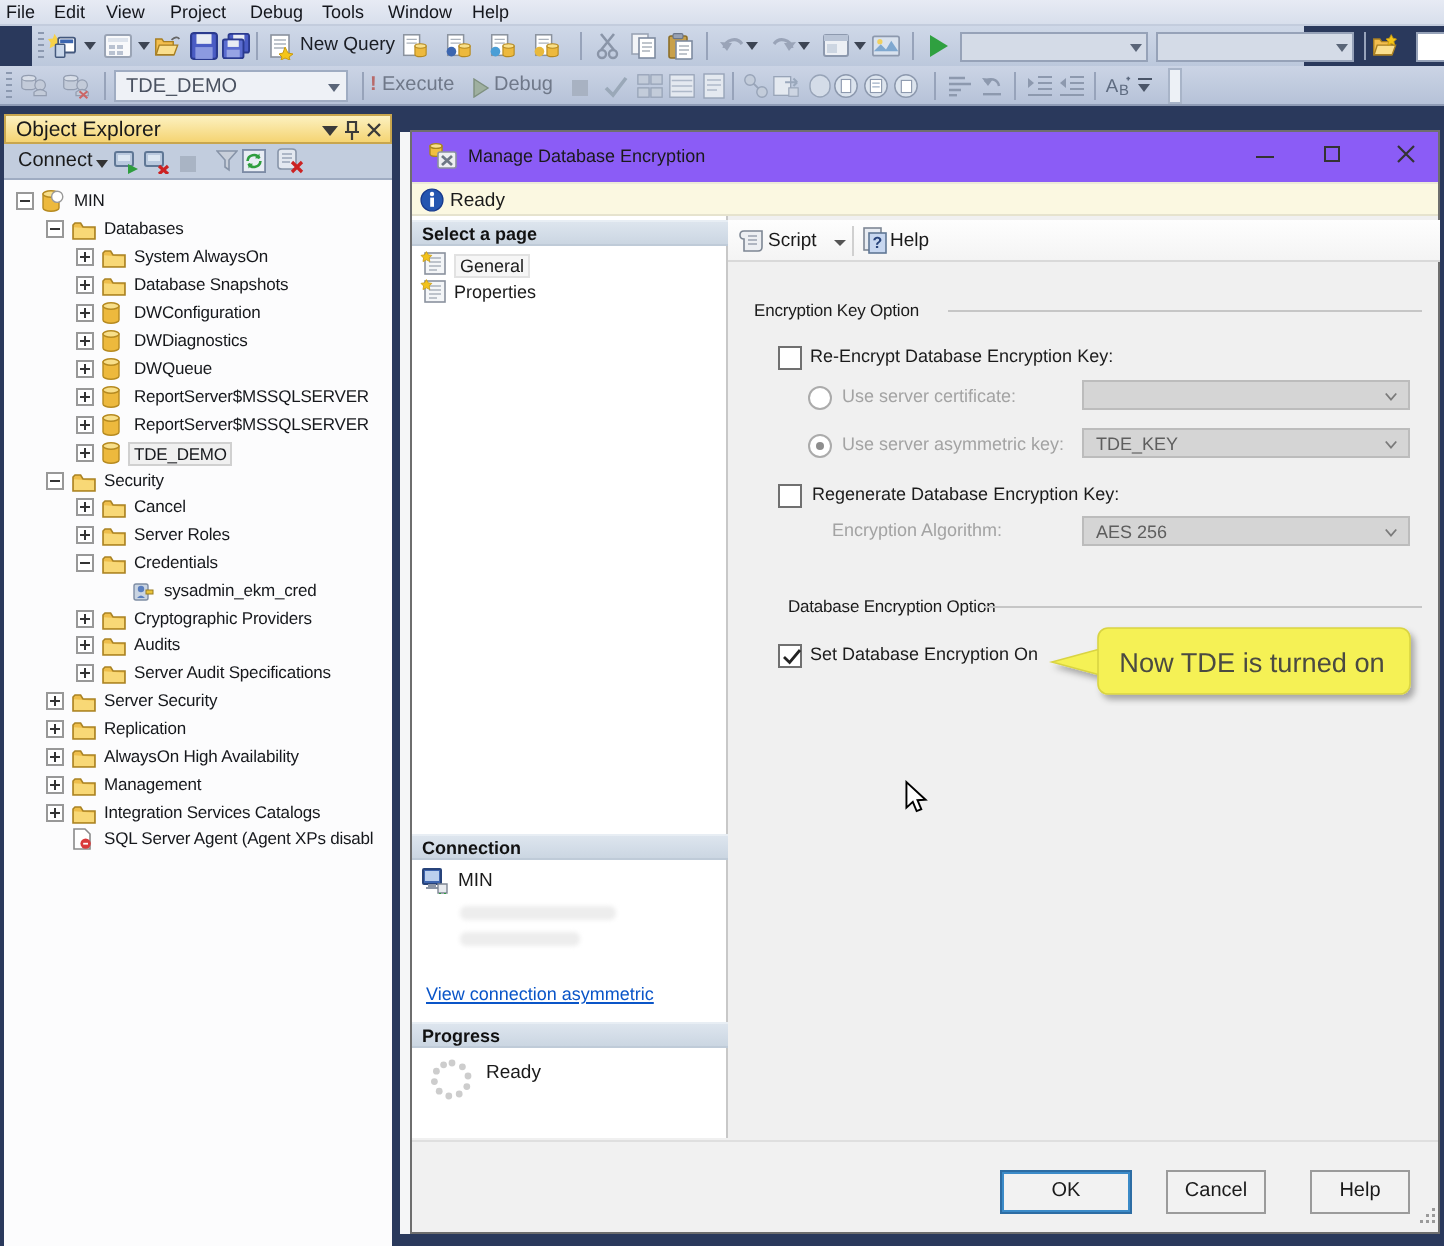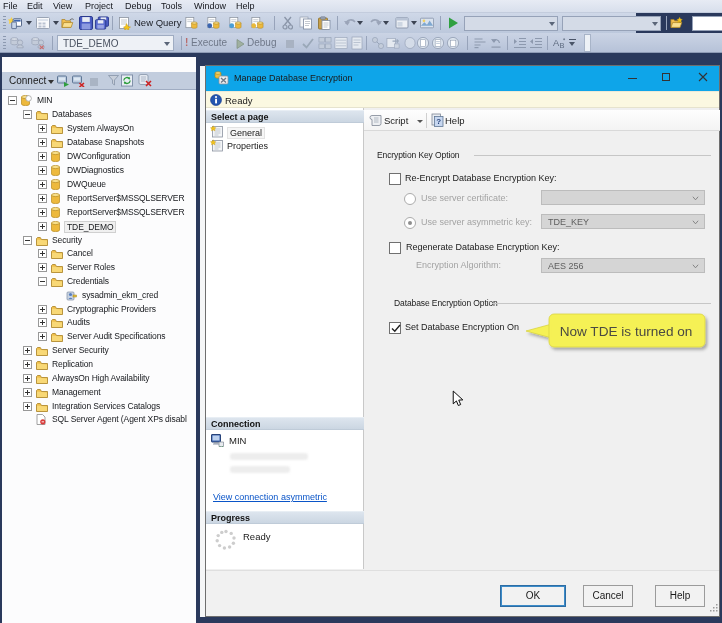--- a/index.html
+++ b/index.html
@@ -3,41 +3,41 @@
 <meta charset="utf-8">
 <style>
 *{margin:0;padding:0;box-sizing:border-box}
 html,body{width:722px;height:623px;overflow:hidden}
 body{font-family:"Liberation Sans",sans-serif;background:#2A395C;position:relative}
 .abs{position:absolute}
 #screen{position:absolute;left:0;top:0;width:722px;height:623px;background:#2A395C}
 
 #menubar{position:absolute;left:0;top:0;width:722px;height:13px;background:linear-gradient(#E7EBF4,#D8DFEC);border-bottom:1px solid #C3CCDD}
 #menubar span{position:absolute;top:1px;font-size:9px;color:#14161C}
-#tb1{position:absolute;left:0;top:13px;width:636px;height:20px;background:linear-gradient(#CFD8E8,#BCC8DC)}
+#tb1{position:absolute;left:16px;top:13px;width:636px;height:20px;background:linear-gradient(#CFD8E8,#BCC8DC)}
 #tb2{position:absolute;left:0;top:33px;width:722px;height:20px;background:linear-gradient(#CBD4E5,#B6C2D8);border-bottom:1px solid #8E9BB5}
 .grip{position:absolute;left:3px;top:3px;width:3px;height:14px;background-image:repeating-linear-gradient(#8C99B0 0 1px,transparent 1px 3px)}
 .tsep{position:absolute;top:3px;width:1px;height:14px;background:#97A3BA}
 .ticon{position:absolute;top:3px;width:14px;height:14px;border-radius:2px}
 .darr{position:absolute;top:8px;width:0;height:0;border-left:3px solid transparent;border-right:3px solid transparent;border-top:4px solid #3C4453}
 .tbtext{position:absolute;top:4px;font-size:10px;color:#1A1D24}
 .tbtextg{position:absolute;top:4px;font-size:10px;color:#6F7889}
 
 #oe{position:absolute;left:2px;top:57px;width:194px;height:566px;background:#FCFCFD}
 #oe-title{position:absolute;left:0;top:0;width:194px;height:15px;background:linear-gradient(#FCF1C0,#F5D473);border:1px solid #C8A64E}
 #oe-title .t{position:absolute;left:5px;top:1px;font-size:10.5px;color:#1A1A1A}
 #oe-tbar{position:absolute;left:0;top:15px;width:194px;height:18px;background:#C2CDDE;border-bottom:1px solid #9FACC2}
 .trow{position:absolute;left:0;width:194px;height:13px;font-size:8.5px;letter-spacing:-0.1px;color:#16181C}
 .trow .tx{position:absolute;top:1px;white-space:nowrap}
 .exp{position:absolute;top:2px;width:9px;height:9px;background:#fff;border:1px solid #989898}
 .exp:before{content:"";position:absolute;left:1px;top:3px;width:5px;height:1px;background:#333}
 .exp.plus:after{content:"";position:absolute;left:3px;top:1px;width:1px;height:5px;background:#333}
 
 #dlg{position:absolute;left:205px;top:65px;width:515px;height:552px;background:#F0F0F0;border:1px solid #6E6E6E}
-#dlg-title{position:absolute;left:0;top:0;width:513px;height:25px;background:#0ea5e9}
+#dlg-title{position:absolute;left:0;top:0;width:513px;height:25px;background:#8b5cf6}
 #dlg-title .t{position:absolute;left:28px;top:7px;font-size:9px;color:#1A1A1A}
 #ready{position:absolute;left:0;top:25px;width:513px;height:17px;background:#FBF8E1;border-top:1px solid #ECEAD8;border-bottom:1px solid #E6E3CE}
 #lpanel{position:absolute;left:0;top:42px;width:158px;height:461px;background:#fff;border-right:1px solid #C8C8C8}
 .phead{position:absolute;left:0;width:158px;height:13px;background:linear-gradient(#DDE5EE,#CBD6E2);border-top:1px solid #E8EEF4;border-bottom:1px solid #BFCBD8;font-size:9px;font-weight:bold;color:#111;padding-left:5px;line-height:12px}
 #rtoolbar{position:absolute;left:158px;top:44px;width:356px;height:21px;background:linear-gradient(#FEFEFE,#F4F4F4);border-bottom:1px solid #D9D9D9}
 .dlabel{position:absolute;font-size:9px;color:#1B1B1B;white-space:nowrap}
 .glabel{position:absolute;font-size:9px;color:#A3A3A3;white-space:nowrap}
 .hline{position:absolute;height:1px;background:#C6C6C6}
 .cb{position:absolute;width:12px;height:12px;background:#fff;border:1px solid #707070}
 .combo{position:absolute;left:335px;width:164px;height:15px;background:#D5D5D5;border:1px solid #BCBCBC}
@@ -287,20 +287,32 @@
         <text x="1" y="10" font-size="10" fill="#5E6B80" font-family="Liberation Sans">A</text>
         <text x="8" y="12" font-size="8" fill="#5E6B80" font-family="Liberation Sans">B</text>
         <path d="M12 3 L14 3 M13 2 L13 4" stroke="#5E6B80" stroke-width="0.8"></path>
       </svg>
 <span class="darr" style="left:569px;top:9px;border-top-color:#4A5568"></span>
 <div class="abs" style="left:569px;top:6px;width:7px;height:1px;background:#4A5568"></div>
 <div class="abs" style="left:584px;top:1px;width:7px;height:18px;background:#EDF1F6;border:1px solid #A8B4C8"></div>
 </div>
 
 <div id="oe">
+<div id="oe-title">
+        <span class="t">Object Explorer</span>
+<svg class="abs" style="left:158px;top:5px" width="8" height="5" viewBox="0 0 8 5">
+          <path d="M0 0 L8 0 L4 5 Z" fill="#3A3A3A"></path>
+        </svg>
+<svg class="abs" style="left:169px;top:2px" width="8" height="11" viewBox="0 0 8 11">
+          <path d="M2 1 L6 1 L6 6 L7.5 6 L0.5 6 L2 6 Z M4 6 L4 10" stroke="#3A3A3A" stroke-width="1.1" fill="none"></path>
+        </svg>
+<svg class="abs" style="left:180px;top:3px" width="8" height="8" viewBox="0 0 8 8">
+          <path d="M1 1 L7 7 M7 1 L1 7" stroke="#3A3A3A" stroke-width="1.2"></path>
+        </svg>
+      </div>
 <div id="oe-tbar">
 <span class="abs" style="left:7px;top:3px;font-size:10px;color:#1A1A1A">Connect</span>
 <svg class="abs" style="left:46px;top:8px" width="6" height="4" viewBox="0 0 6 4">
           <path d="M0 0 L6 0 L3 4 Z" fill="#333"></path>
         </svg>
 <svg class="abs" style="left:55px;top:3px" width="13" height="12" viewBox="0 0 13 12">
           <rect x="0.5" y="1" width="9" height="7" rx="1" fill="#B9C9DE" stroke="#5F7795"></rect>
           <rect x="2" y="2.5" width="6" height="3" fill="#DCE7F2"></rect>
           <path d="M7 7 L12 9.5 L7 12 Z" fill="#2E9E3E"></path>
         </svg>

